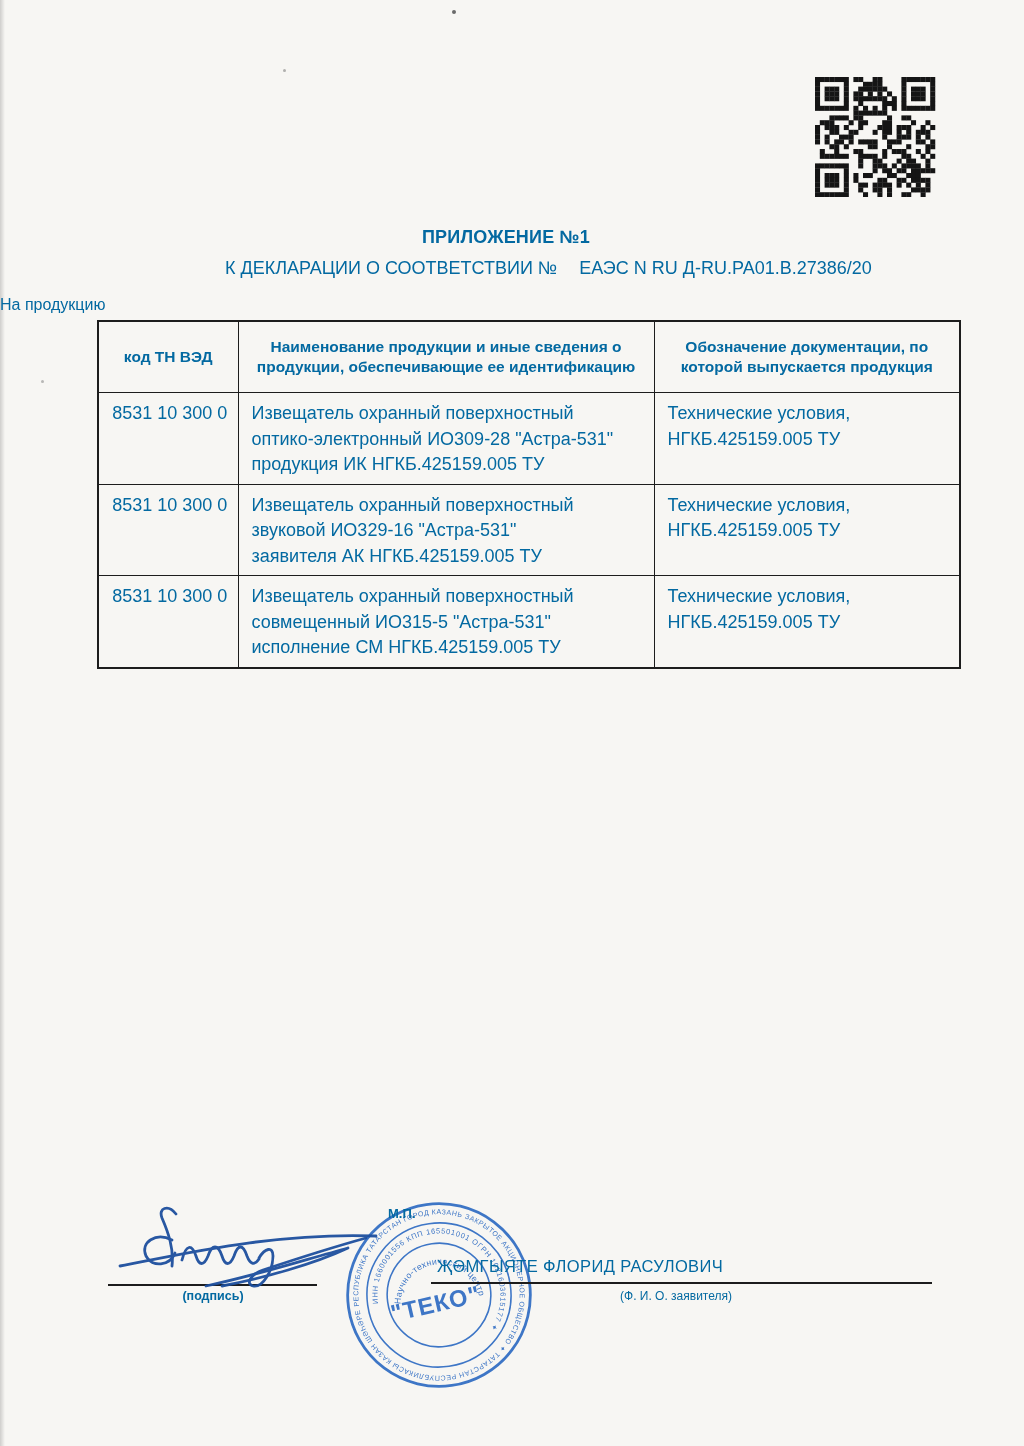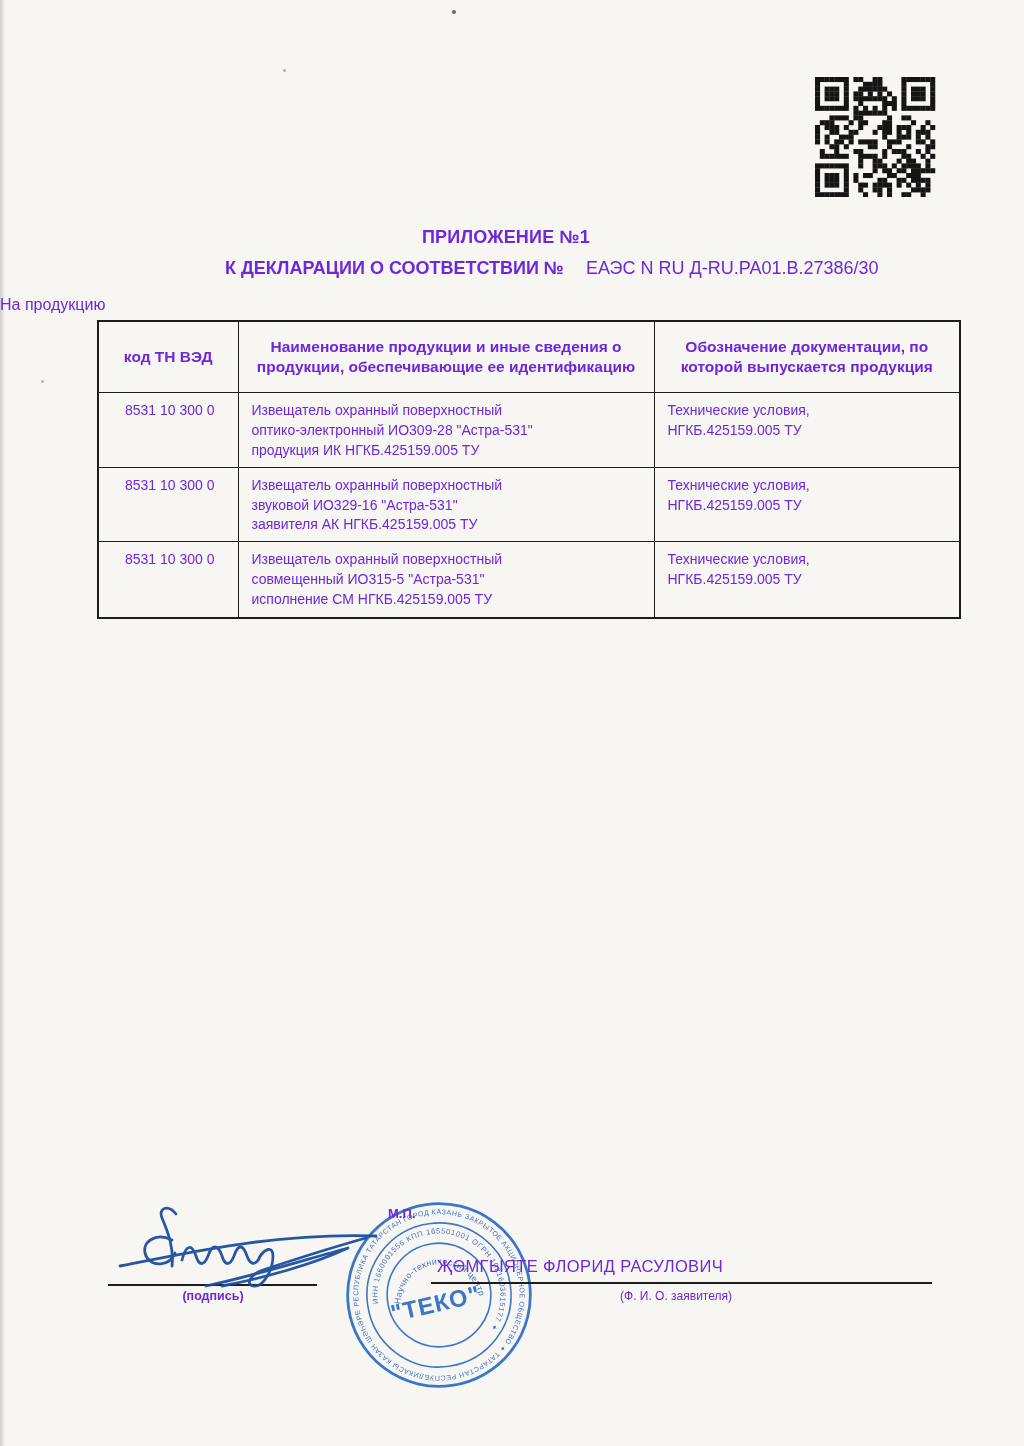--- a/index.html
+++ b/index.html
@@ -1,35 +1,35 @@
 <!DOCTYPE html>
 <html><head>
 <meta charset="utf-8">
 <style>
   html,body{margin:0;padding:0;}
   body{width:1024px;height:1446px;background:#e9e8e6;font-family:"Liberation Sans",sans-serif;}
-  .paper{position:absolute;left:0;top:0;width:1024px;height:1446px;background:#f7f6f3;color:#6d28d9;overflow:hidden;}
+  .paper{position:absolute;left:0;top:0;width:1024px;height:1446px;background:#f7f6f3;color:#0369a1;overflow:hidden;}
   .paper::before{content:"";position:absolute;left:0;top:0;width:5px;height:100%;
     background:linear-gradient(90deg,#cfcecc,rgba(0,0,0,0));}
   .speck{position:absolute;background:#6a6a6a;border-radius:50%;}
 
   
   .title{position:absolute;top:227px;left:0;width:1012px;text-align:center;
     font-size:18px;font-weight:bold;letter-spacing:.2px;}
   .decl-line{position:absolute;top:258px;left:225px;font-size:18px;white-space:nowrap;}
-  .decl-label{font-weight:bold;margin-right:22px;}
+  .decl-label{font-weight:normal;margin-right:22px;}
   .subtitle{position:absolute;top:296px;left:0;width:970px;font-size:16px;}
 
   
   table.products{position:absolute;left:97px;top:320px;width:862px;border-collapse:collapse;
     table-layout:fixed;border:2.5px solid #1d1d1d;}
   table.products th,table.products td{border:1.6px solid #1d1d1d;}
   table.products th{font-size:15.5px;font-weight:bold;text-align:center;vertical-align:middle;
     padding:4px 8px;line-height:1.28;height:62px;}
-  table.products td{font-size:14px;vertical-align:top;padding:8px 10px 6px 13px;line-height:1.42;}
+  table.products td{font-size:18px;vertical-align:top;padding:8px 10px 6px 13px;line-height:1.42;}
   td.code-cell{text-align:center;padding-left:4px;padding-right:4px;padding-top:10px;}
   tr.prow{height:73px;}
   .cell-line{white-space:nowrap;}
 
   
   .qr{position:absolute;left:813px;top:77px;width:124px;height:120px;}
 
   
   .stamp{position:absolute;left:338px;top:1194px;width:202px;height:202px;
     transform:rotate(-8deg);opacity:.92;z-index:1;}
@@ -368,21 +368,21 @@
         <rect x="62.40" y="115.20" width="5.05" height="5.05"></rect>
         <rect x="72.00" y="115.20" width="5.05" height="5.05"></rect>
         <rect x="86.40" y="115.20" width="5.05" height="5.05"></rect>
         <rect x="91.20" y="115.20" width="5.05" height="5.05"></rect>
         <rect x="105.60" y="115.20" width="5.05" height="5.05"></rect>
       </g>
     </svg>
 
   <div class="title">ПРИЛОЖЕНИЕ №1</div>
   <div class="decl-line">
-    <span class="decl-label">К ДЕКЛАРАЦИИ О СООТВЕТСТВИИ №</span><span>ЕАЭС N RU Д-RU.РА01.В.27386/30</span>
+    <span class="decl-label">К ДЕКЛАРАЦИИ О СООТВЕТСТВИИ №</span><span>ЕАЭС N RU Д-RU.РА01.В.27386/20</span>
   </div>
   <div class="subtitle">На продукцию</div>
 
   <table class="products">
     <colgroup>
         <col style="width:140px">
         <col style="width:416px">
         <col style="width:306px">
       </colgroup>
     <tbody>

